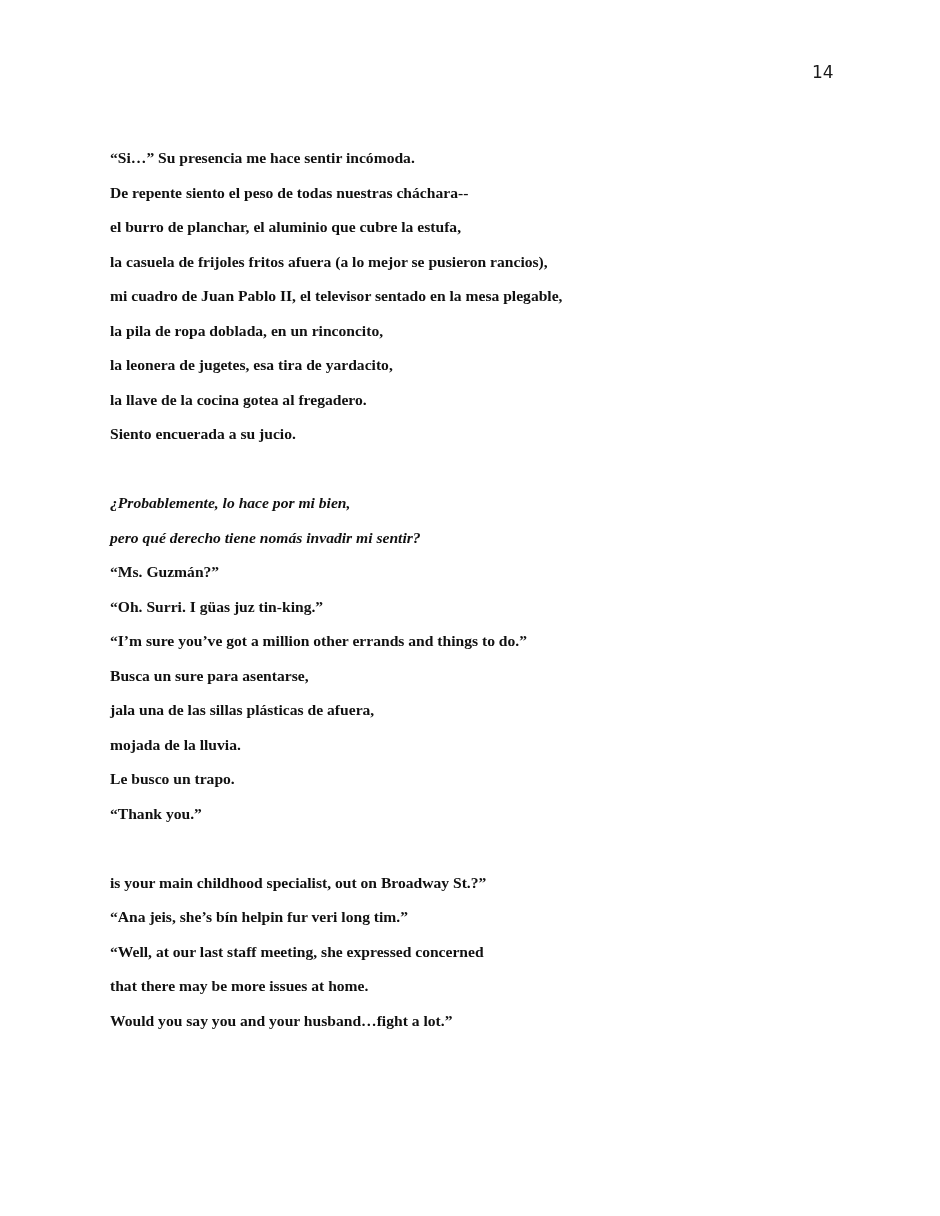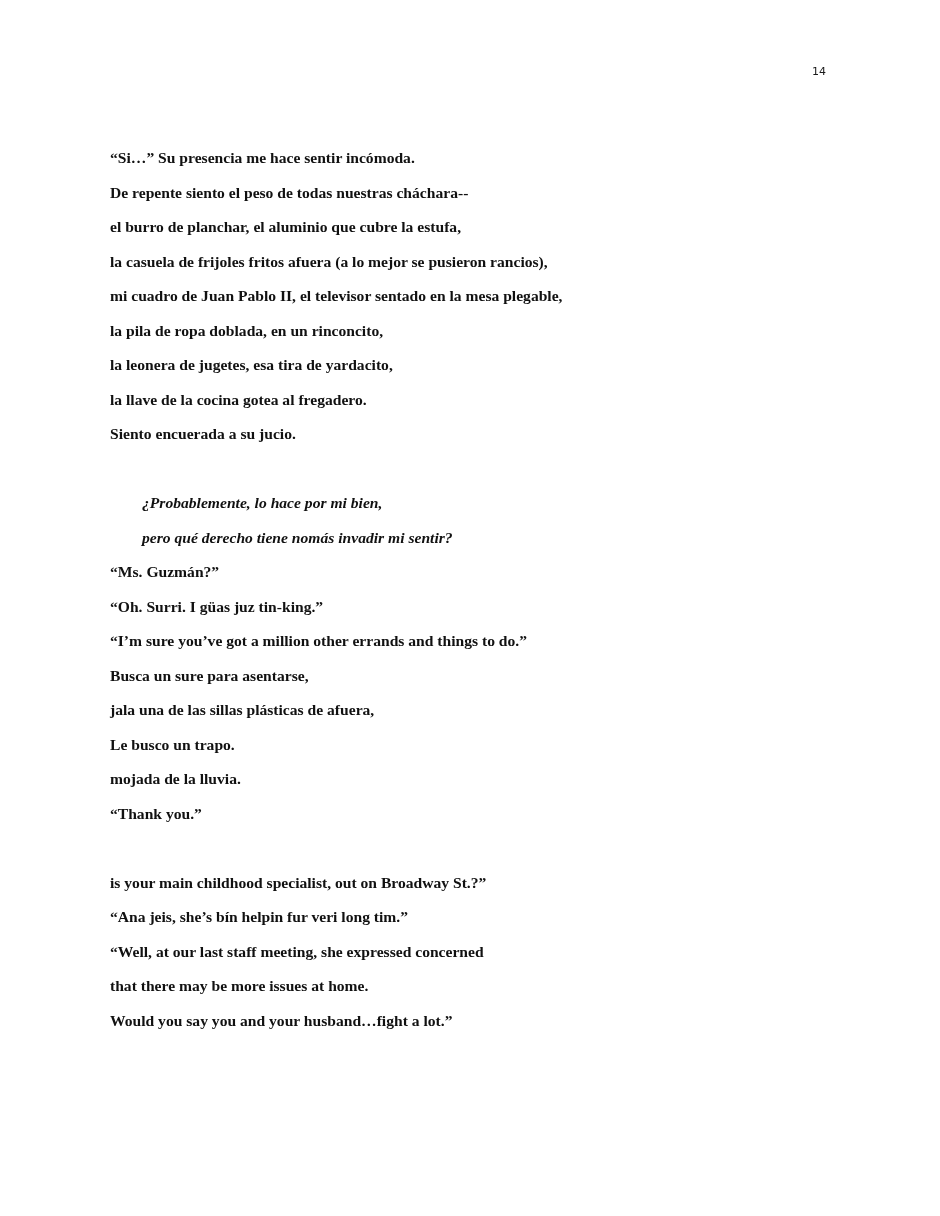--- a/index.html
+++ b/index.html
@@ -18,21 +18,21 @@
       left: 0; top: 0;
       width: 940px;
       height: 1216px;
       background: #ffffff;
     }
     .page-number {
       position: absolute;
       top: 62px;
       left: 812px;
       font-family: "DejaVu Sans", "Liberation Sans", sans-serif;
-      font-size: 11px;
+      font-size: 17px;
       color: #1a1a1a;
       line-height: 20px;
     }
     .body-text {
       position: absolute;
       left: 110px;
       top: 145px;
       width: 760px;
       font-family: "Liberation Serif", "DejaVu Serif", serif;
       font-size: 15.6px;
@@ -40,21 +40,20 @@
     }
     .line {
       display: block;
       height: 34.5px;
       line-height: 26px;
       white-space: nowrap;
       font-weight: bold;
     }
     .line.italic {
       font-style: italic;
-      margin-left: 32px;
     }
     .blank {
       display: block;
       height: 34.5px;
     }
   </style>
 </head>
 <body>
 
 <div class="page">
@@ -76,22 +75,22 @@
     <span class="blank"></span>
 
     <div>
       <span class="line italic">¿Probablemente, lo hace por mi bien,</span>
       <span class="line italic">pero qué derecho tiene nomás invadir mi sentir?</span>
       <span class="line">“Ms. Guzmán?”</span>
       <span class="line">“Oh. Surri. I güas juz tin-king.”</span>
       <span class="line">“I’m sure you’ve got a million other errands and things to do.”</span>
       <span class="line">Busca un sure para asentarse,</span>
       <span class="line">jala una de las sillas plásticas de afuera,</span>
+      <span class="line">mojada de la lluvia.</span>
       <span class="line">Le busco un trapo.</span>
-      <span class="line">mojada de la lluvia.</span>
       <span class="line">“Thank you.”</span>
     </div>
 
     <span class="blank"></span>
 
     <div>
       <span class="line">is your main childhood specialist, out on Broadway St.?”</span>
       <span class="line">“Ana jeis, she’s bín helpin fur veri long tim.”</span>
       <span class="line">“Well, at our last staff meeting, she expressed concerned</span>
       <span class="line">that there may be more issues at home.</span>

